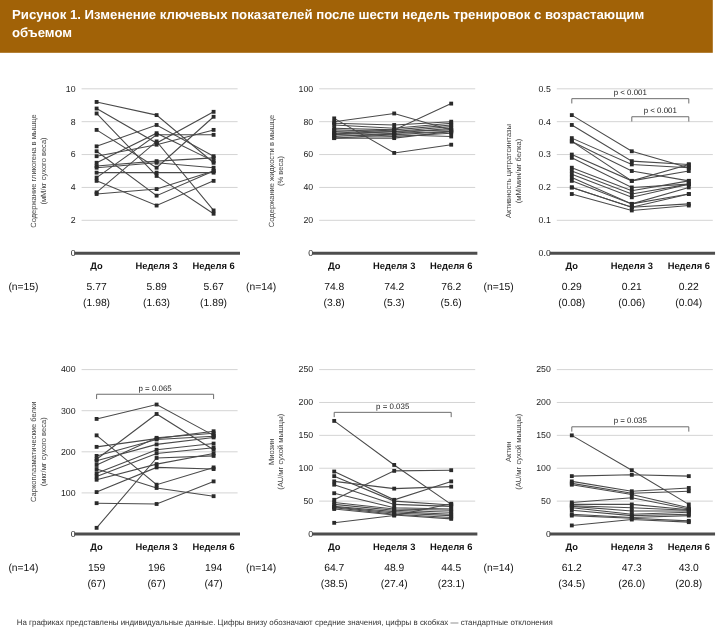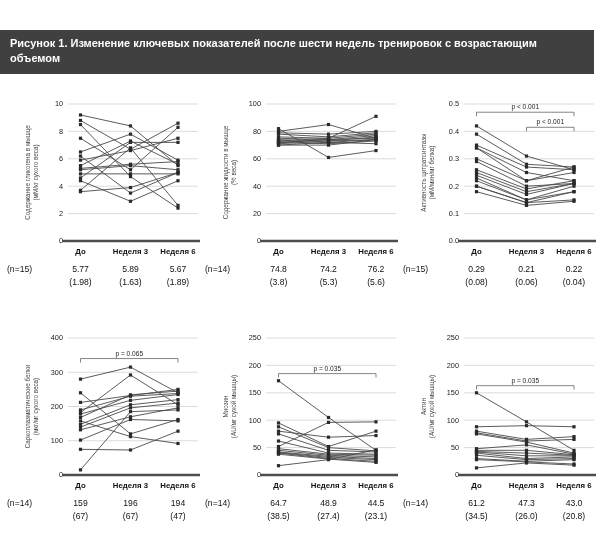--- a/index.html
+++ b/index.html
@@ -23,21 +23,21 @@
   svg.panel{display:block;}
   .footer{
     font-size:6.6px;color:#333;
     padding:10px 0 0 14px;
   }
 </style>
 </head>
 <body>
 
 <div class="page">
-  <div class="header" style="background: #404040; margin-top: 30px;">
+  <div class="header" style="background: #a16207;">
     <span>Рисунок 1. Изменение ключевых показателей после шести недель тренировок с возрастающим объемом</span>
   </div>
 
   <div class="charts-grid">
     <svg class="panel" id="panel-0" width="196" height="212">
         <g>
           <line x1="64" y1="123.6" x2="194" y2="123.6" stroke="#cccccc" stroke-width="0.7"></line>
           <line x1="64" y1="96.19999999999999" x2="194" y2="96.19999999999999" stroke="#cccccc" stroke-width="0.7"></line>
           <line x1="64" y1="68.8" x2="194" y2="68.8" stroke="#cccccc" stroke-width="0.7"></line>
           <line x1="64" y1="41.39999999999999" x2="194" y2="41.39999999999999" stroke="#cccccc" stroke-width="0.7"></line>

